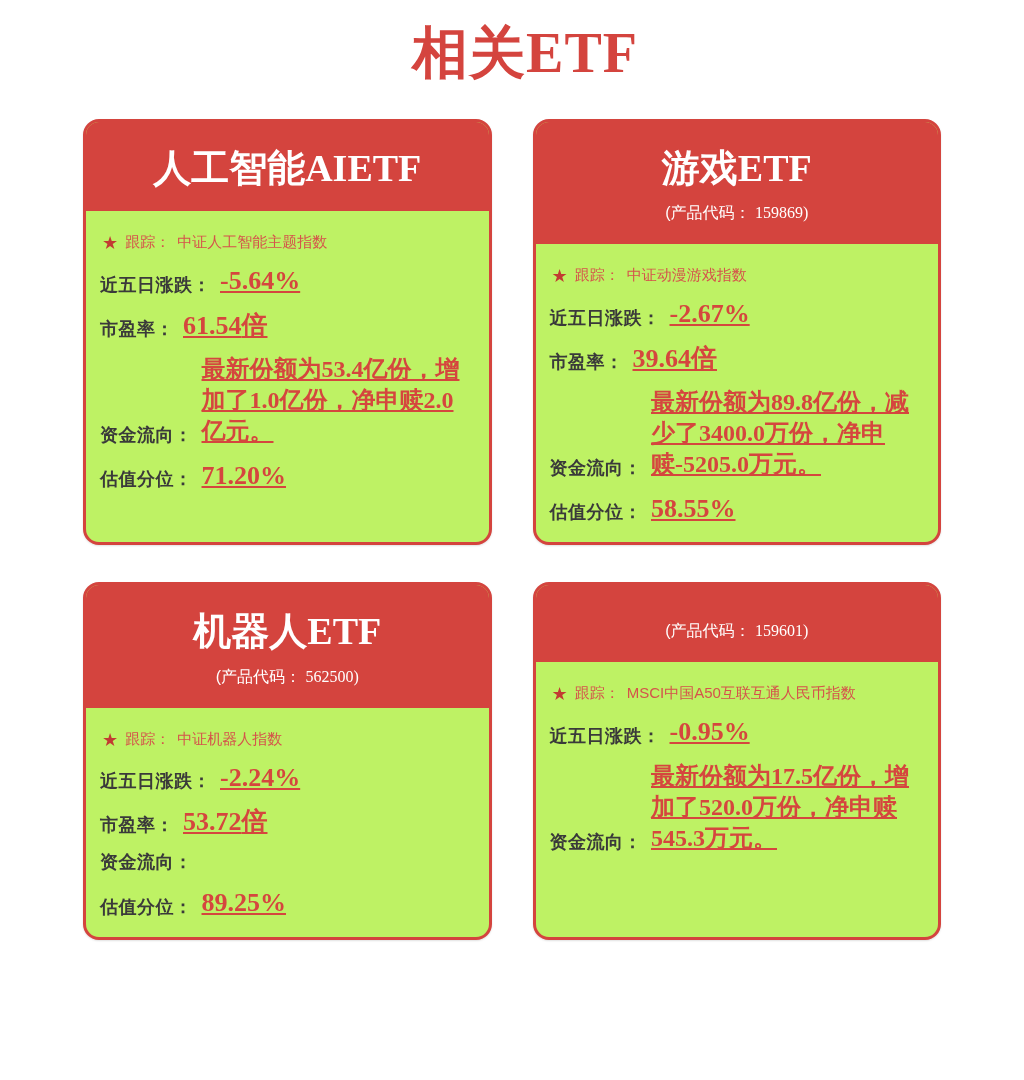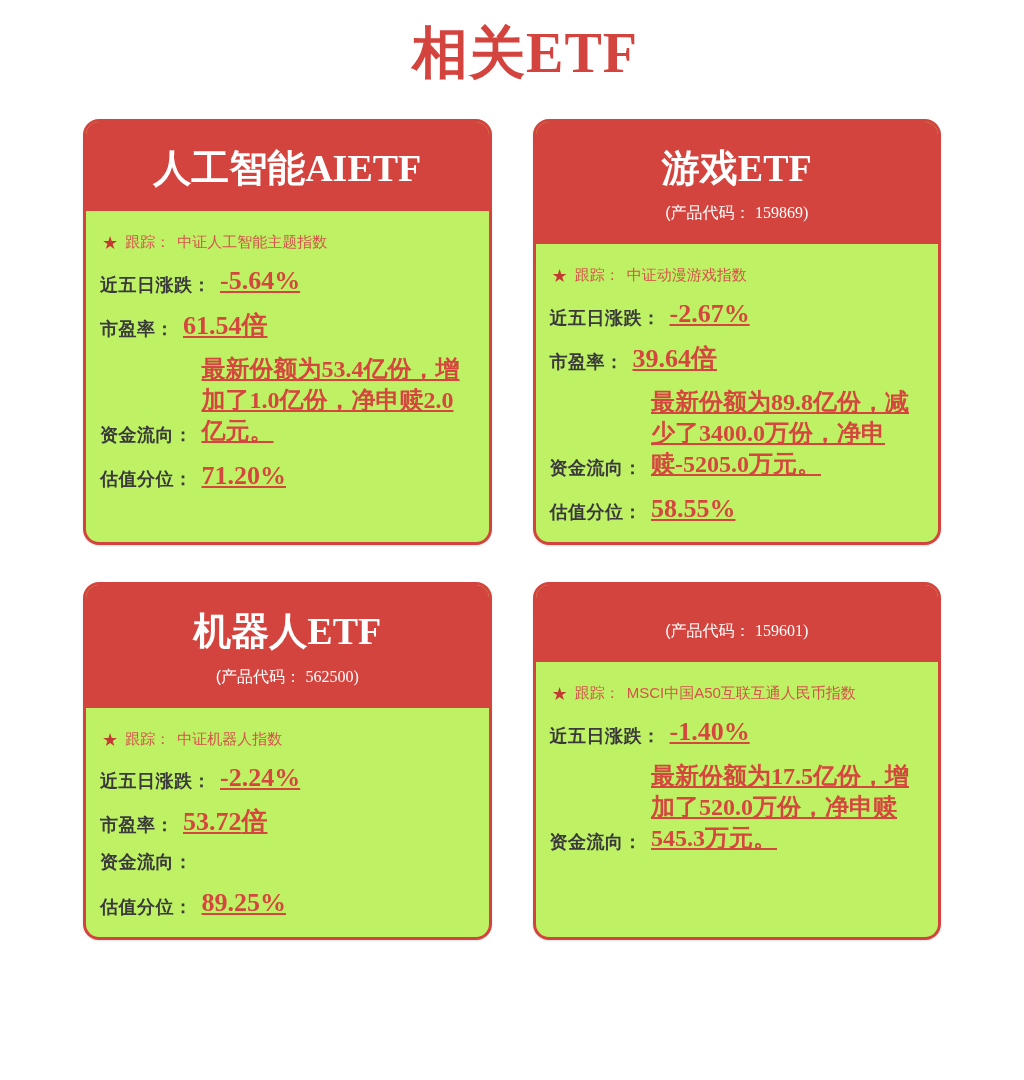--- a/index.html
+++ b/index.html
@@ -208,21 +208,21 @@
       <div class="card-code"><span>(产品代码：</span>&nbsp;<span class="num">159601)</span></div>
     </div>
     <div class="card-body">
       <div class="track-row">
         <span class="star-icon">★</span>
         <span>跟踪：</span>
         <span>MSCI中国A50互联互通人民币指数</span>
       </div>
       <div class="metric-row">
         <span class="metric-label">近五日涨跌：</span>
-        <span class="metric-value">-1.40%</span>
+        <span class="metric-value">-0.95%</span>
       </div>
       <div class="metric-row">
         <span class="metric-label">资金流向：</span>
         <span class="metric-value flow-value">最新份额为17.5亿份，增加了520.0万份，净申赎545.3万元。</span>
       </div>
     </div>
   </div>
 
 </div>
 

